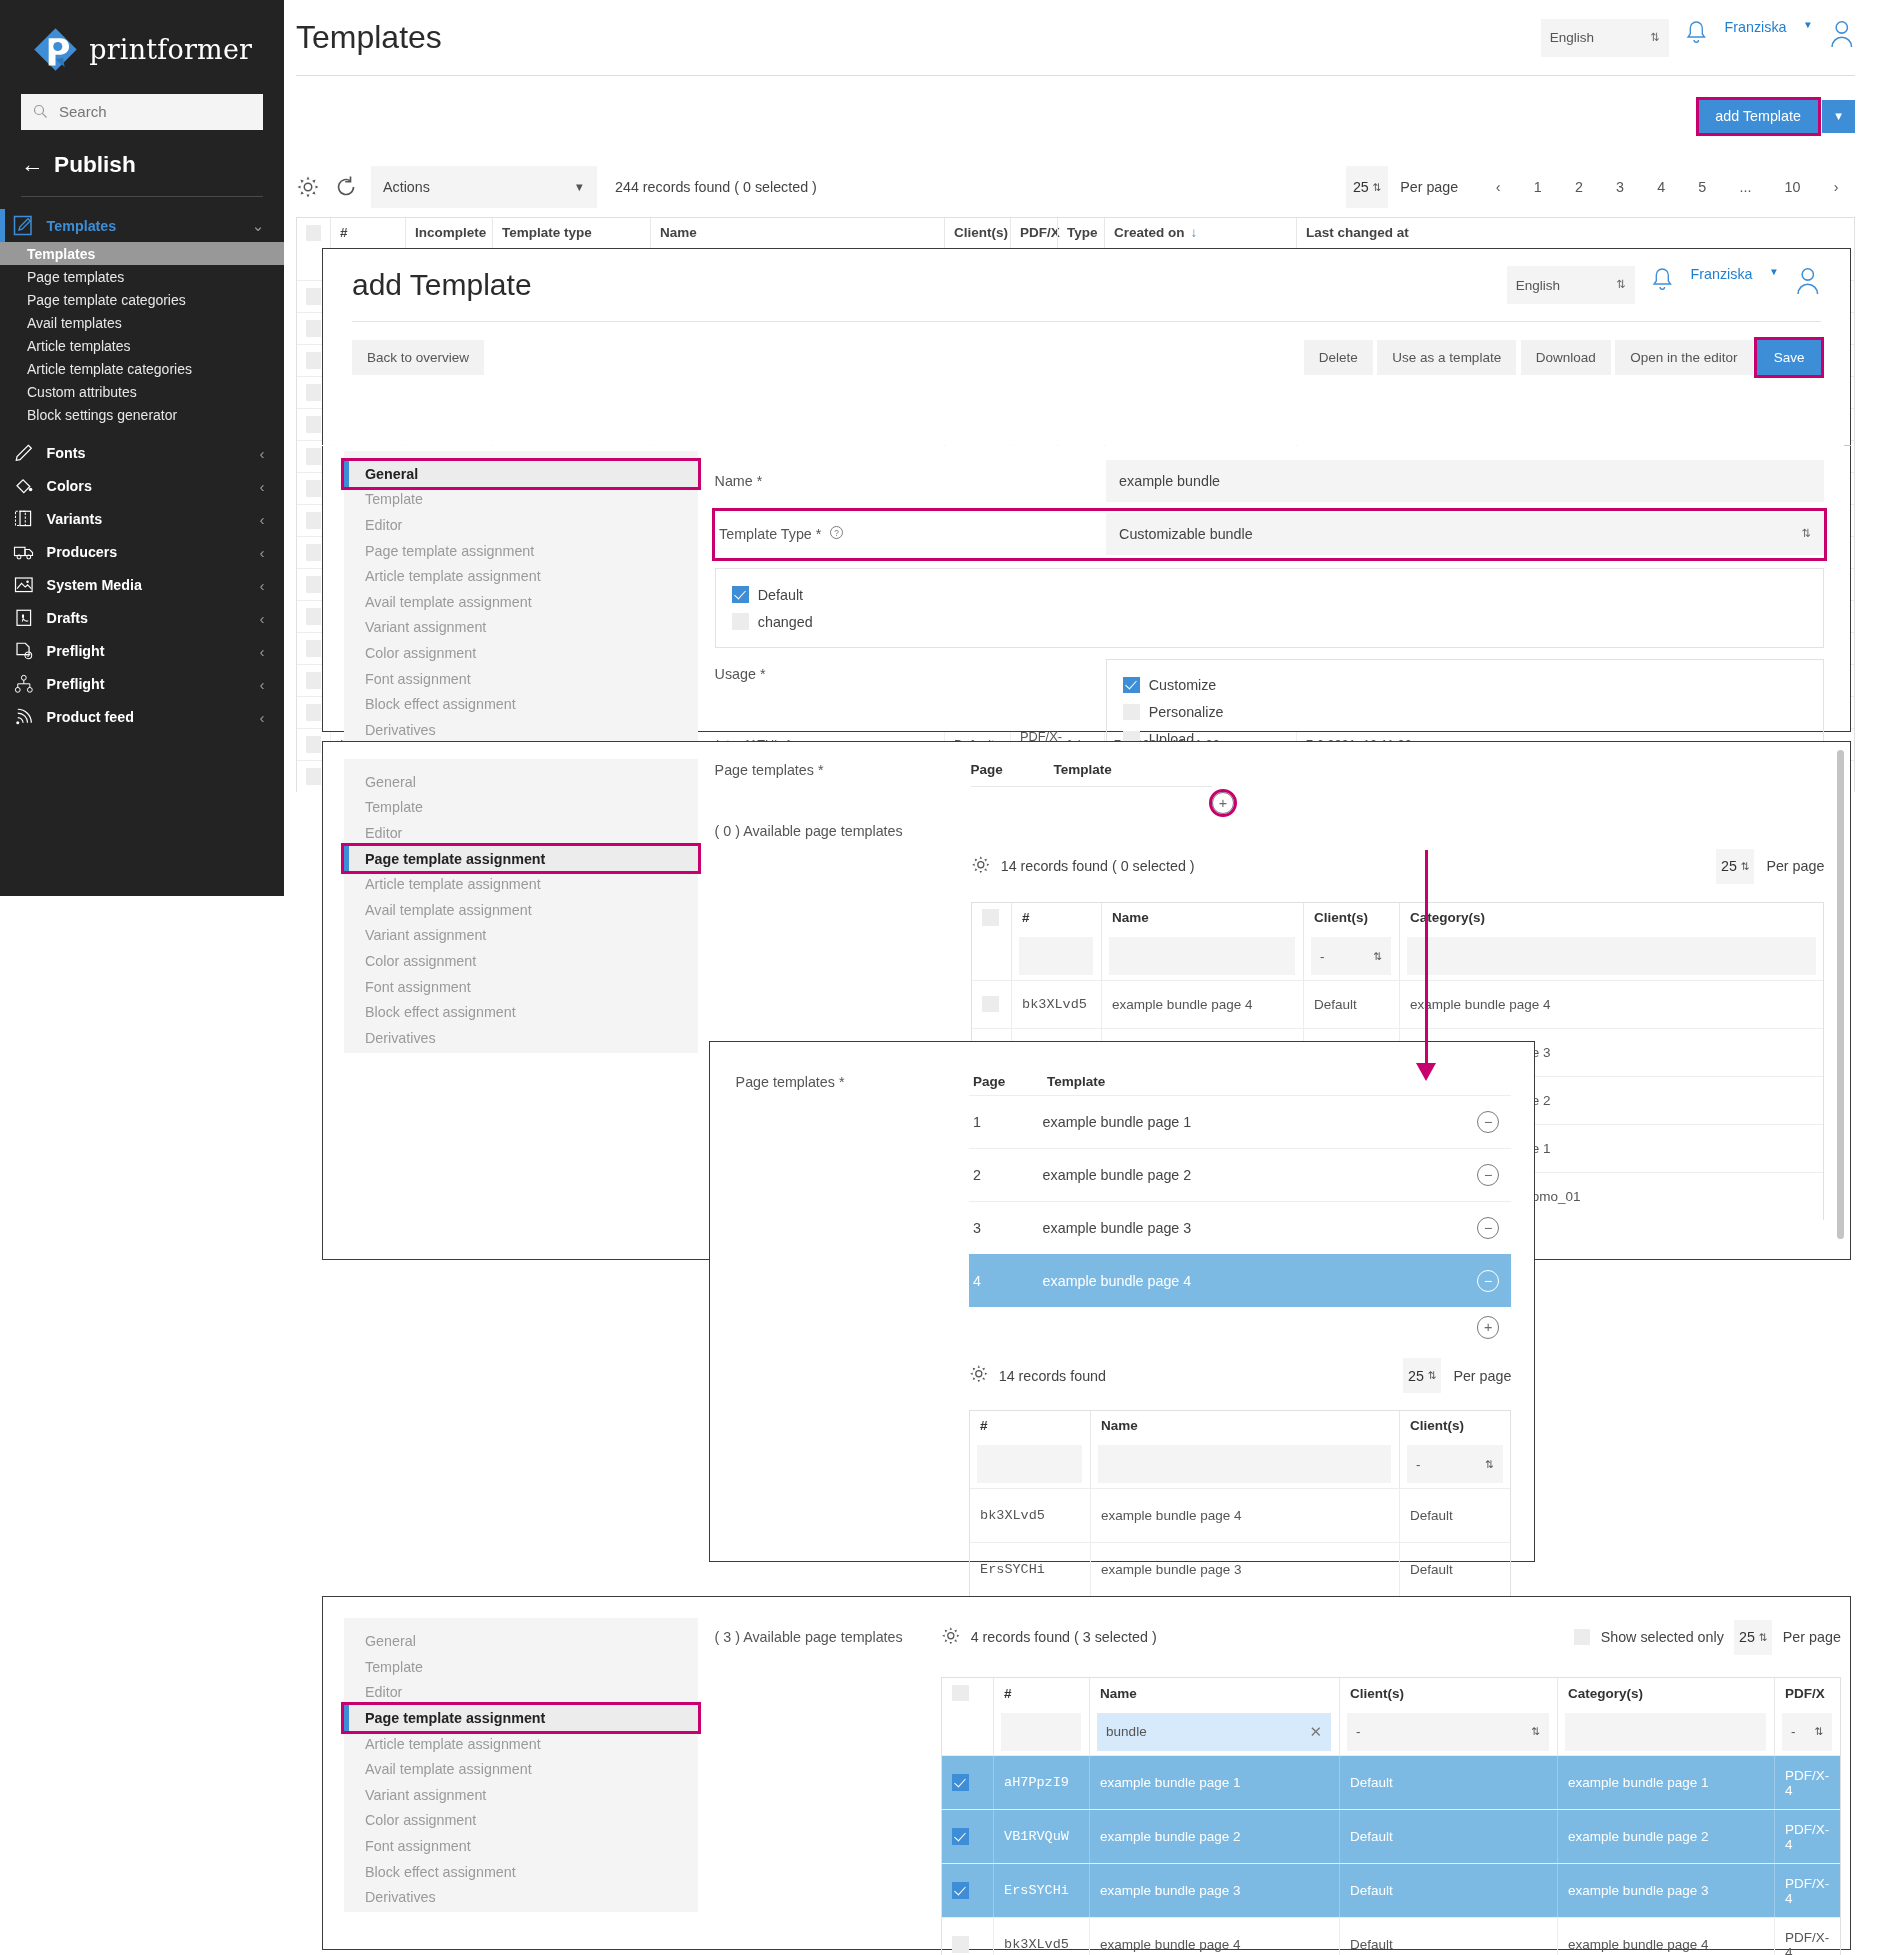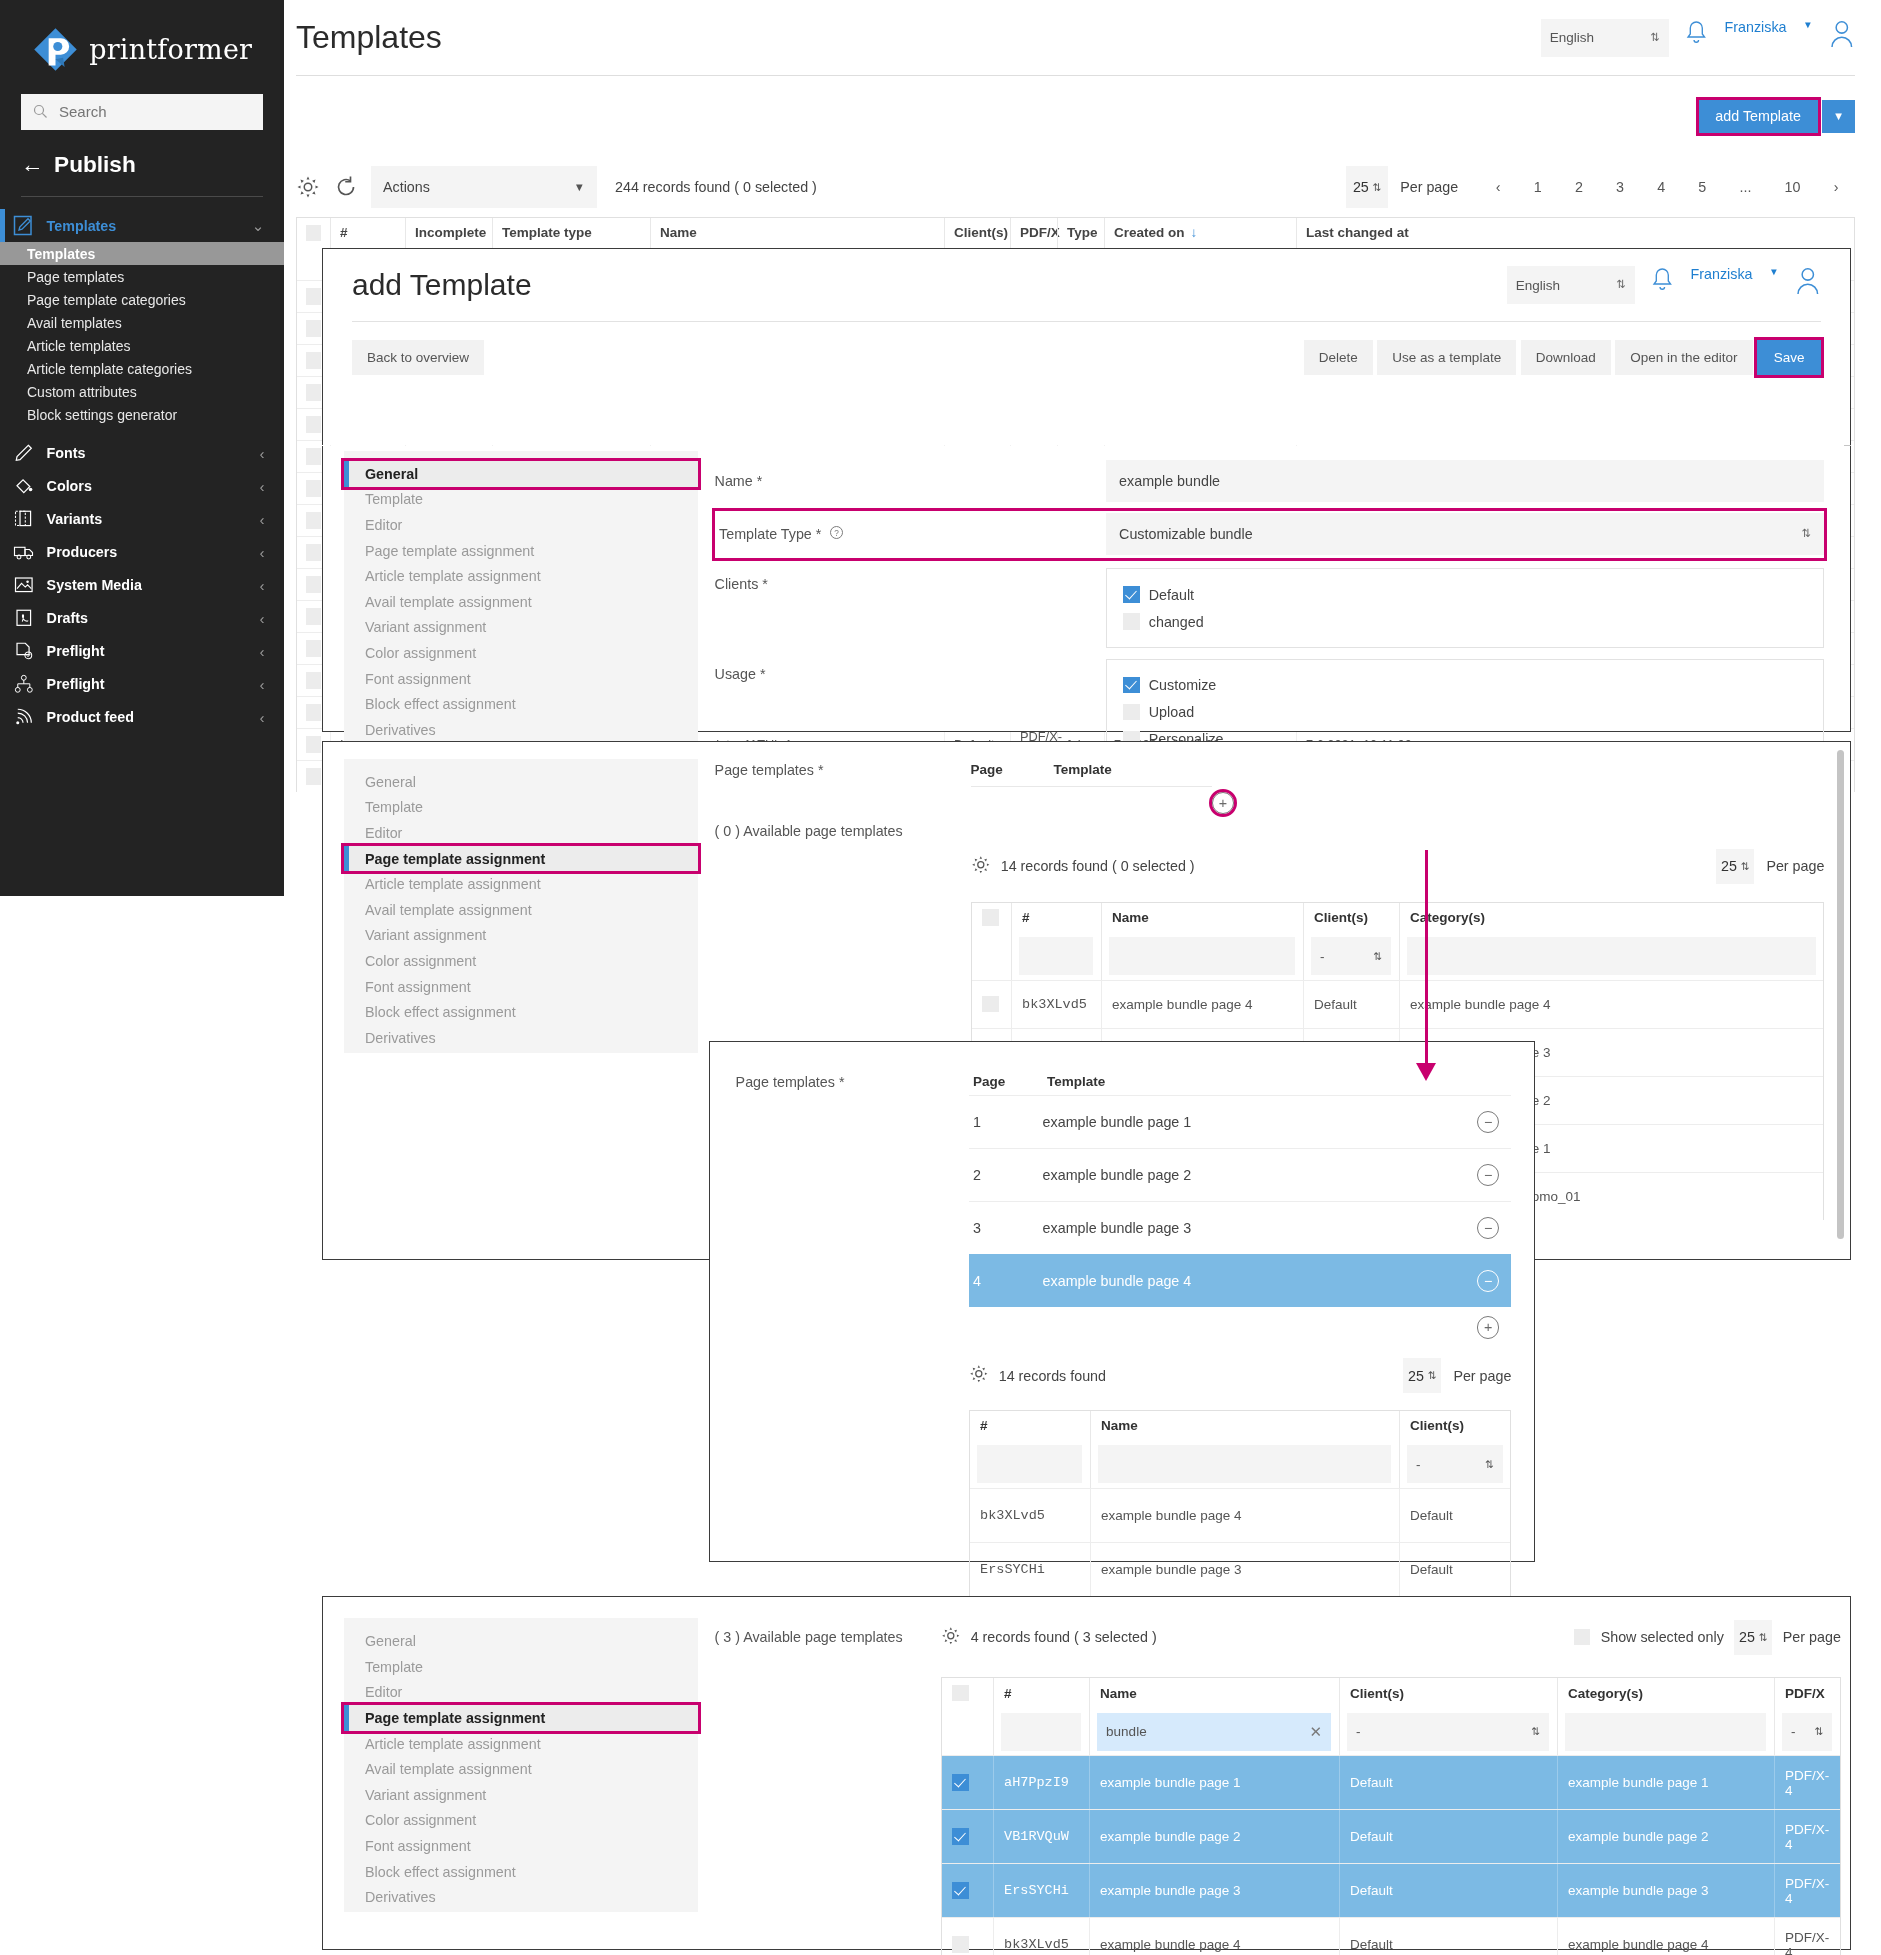--- a/index.html
+++ b/index.html
@@ -766,21 +766,20 @@
                 <text x="10" y="14" font-size="11" text-anchor="middle" fill="#777">?</text>
               </svg></span>
         </div>
         <div class="field-grey" style="flex:1;">
           <span>Customizable bundle</span>
           <span class="spin">⇅</span>
         </div>
       </div>
 
       <div style="display:flex; margin-top:10.5px;">
-        <div class="form-label" style="width:391px; padding-top:7.5px;">Clients *</div>
         <div class="chk-group" style="flex:1;">
           <div class="chk-line">
               <span class="cb on"></span>
               <span>Default</span>
             </div>
           <div class="chk-line">
               <span class="cb"></span>
               <span>changed</span>
             </div>
         </div>
@@ -788,25 +787,25 @@
 
       <div style="display:flex; margin-top:10.5px;">
         <div class="form-label" style="width:391px; padding-top:7.5px;">Usage *</div>
         <div class="chk-group" style="flex:1;">
           <div class="chk-line">
               <span class="cb on"></span>
               <span>Customize</span>
             </div>
           <div class="chk-line">
               <span class="cb"></span>
-              <span>Upload</span>
+              <span>Personalize</span>
             </div>
           <div class="chk-line">
               <span class="cb"></span>
-              <span>Personalize</span>
+              <span>Upload</span>
             </div>
           <div class="chk-line">
               <span class="cb"></span>
               <span>Upload and editor</span>
             </div>
         </div>
       </div>
     </div>
   </div>
 </div>

